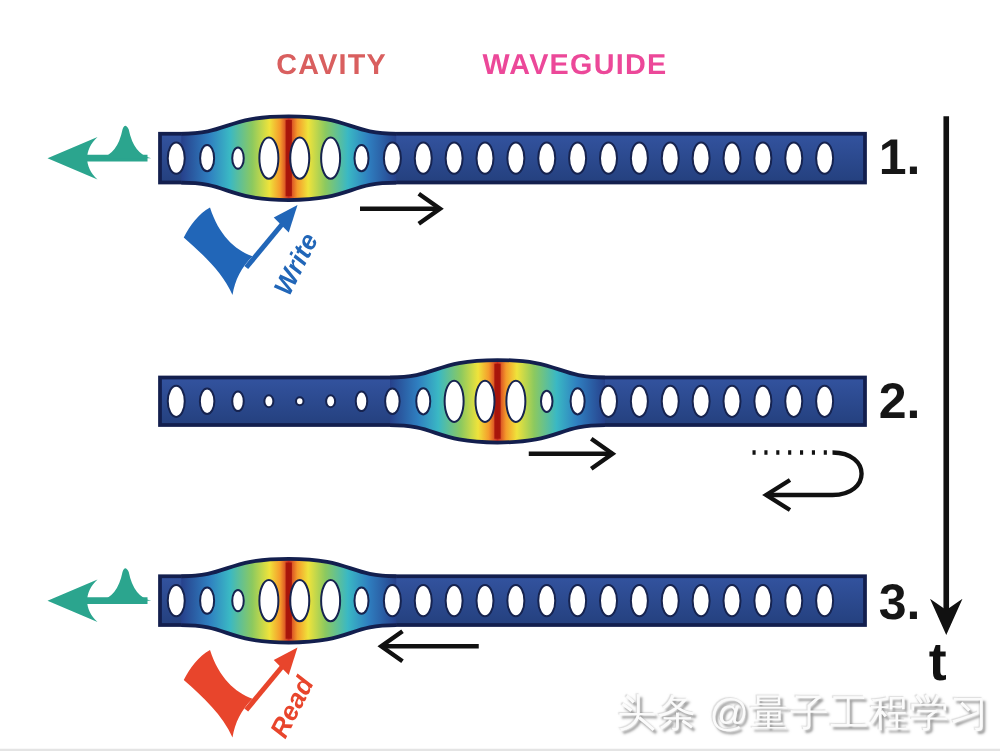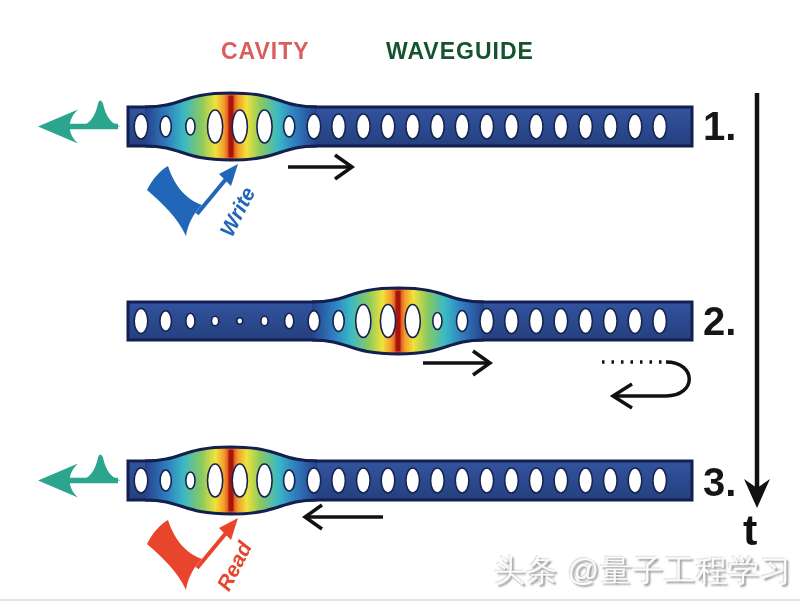--- a/index.html
+++ b/index.html
@@ -35,21 +35,21 @@
   .bottom-edge{
     position:absolute;left:0;bottom:0;width:100%;height:2px;background:#e4e4e4;
   }
   svg#scene{position:absolute;left:0;top:0;}
 </style>
 </head>
 <body>
 
 <div class="canvas">
   <div class="hdr cavity" id="cavity-label" style="color: rgb(217, 95, 95);">CAVITY</div>
-  <div class="hdr waveguide" id="waveguide-label" style="color: #14532d;">WAVEGUIDE</div>
+  <div class="hdr waveguide" id="waveguide-label" style="color: #ec4899;">WAVEGUIDE</div>
 
   <svg id="scene" width="800" height="601" viewBox="0 0 800 601">
       <defs>
         <linearGradient id="barGrad" x1="0" y1="0" x2="0" y2="1">
           <stop offset="0" stop-color="#33539f"></stop>
           <stop offset="1" stop-color="#24407e"></stop>
         </linearGradient>
         <linearGradient id="modeGrad0" gradientUnits="userSpaceOnUse" x1="145" y1="0" x2="317" y2="0">
           <stop offset="0" stop-color="#27418c"></stop>
           <stop offset="0.13" stop-color="#2f7fc0"></stop>

